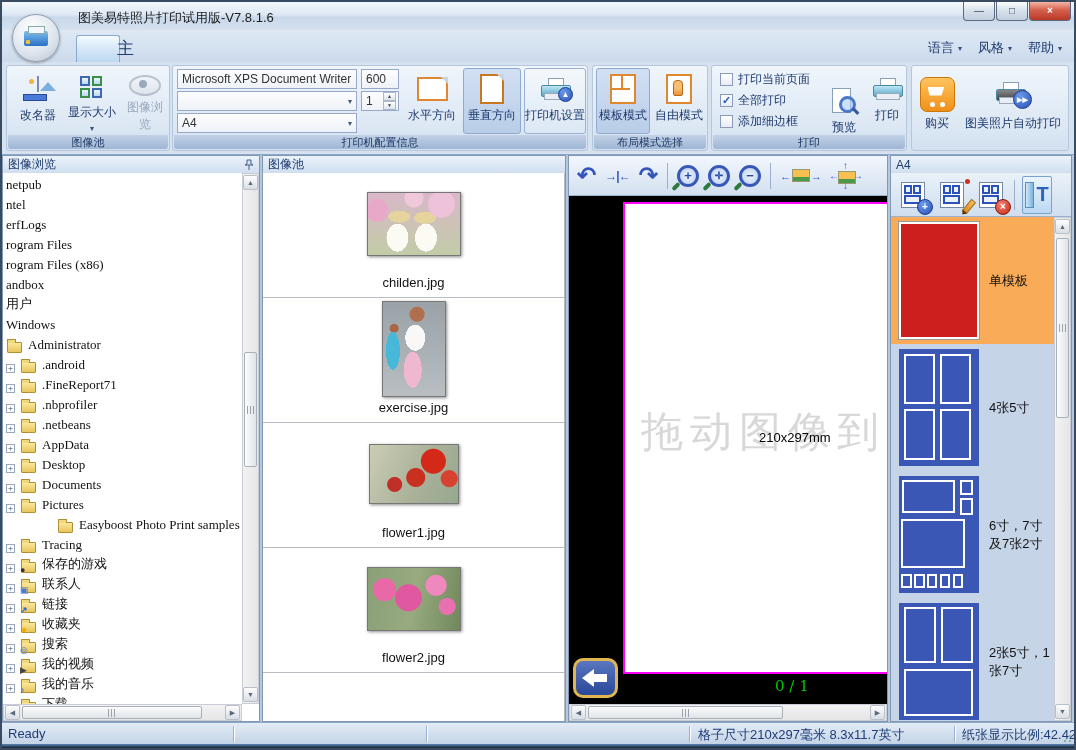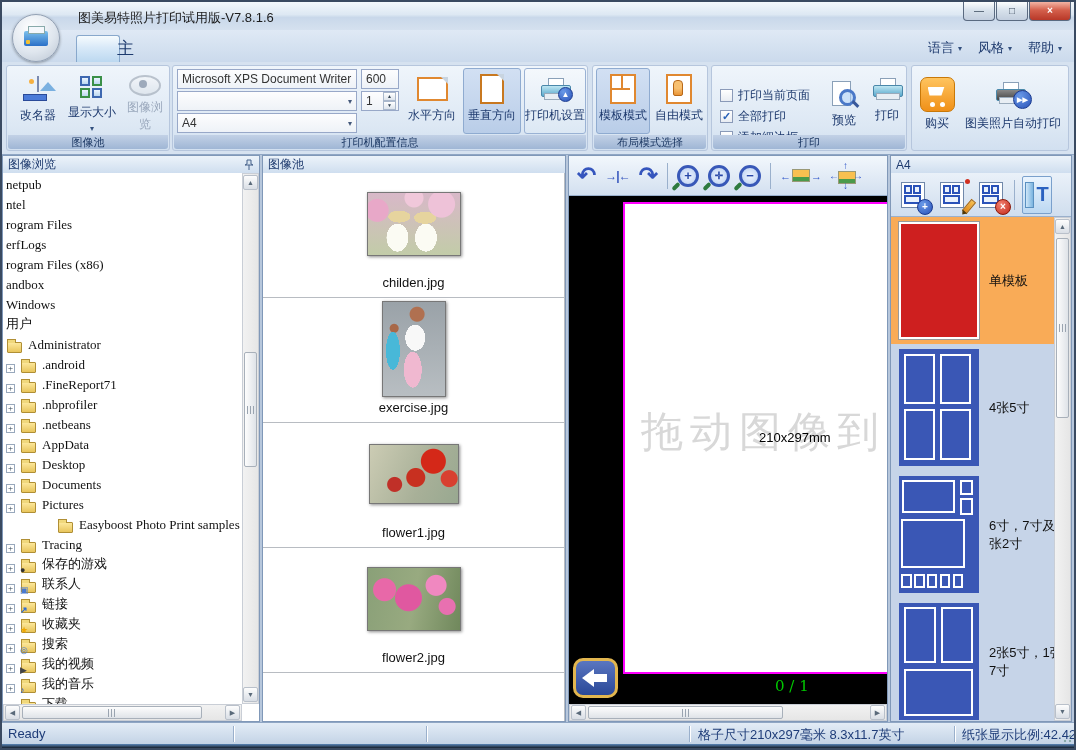--- a/index.html
+++ b/index.html
@@ -63,21 +63,21 @@
   .ic-free::after{content:"";position:absolute;left:5px;top:4px;width:8px;height:14px;background:radial-gradient(circle at 50% 20%,#f8c070 40%,#e89030);border-radius:4px 4px 2px 2px;border:1px solid #b86818;}
   .ic-preview{width:24px;height:27px;position:relative;}
   .ic-preview .pg{position:absolute;left:0;top:0;width:17px;height:23px;background:#fff;border:1px solid #8aa0b8;}
   .ic-preview .mg{position:absolute;right:0;bottom:2px;width:11px;height:11px;border:3px solid #4a78c8;border-radius:50%;background:rgba(170,205,245,.6);}
   .ic-preview .mg::after{content:"";position:absolute;right:-4px;bottom:-5px;width:3px;height:8px;background:#38589a;transform:rotate(-45deg);}
   .ic-cart{width:33px;height:33px;border-radius:7px;background:linear-gradient(#ffc45e,#f09018);border:1px solid #c87808;position:relative;}
   .ic-cart::before{content:"";position:absolute;left:7px;top:9px;width:17px;height:9px;background:#fff;clip-path:polygon(0 0,100% 0,82% 100%,12% 100%);}
   .ic-cart::after{content:"";position:absolute;left:9px;bottom:4px;width:5px;height:5px;background:#fff;border-radius:50%;box-shadow:10px 0 0 #fff;}
   .ic-auto{width:34px;height:28px;position:relative;}
   
-  .cbcol{position:absolute;left:8px;top:19px;}
+  .cbcol{position:absolute;left:8px;top:3px;}
   .cb{display:flex;align-items:center;gap:5px;font-size:12px;color:#1e3a6e;height:21px;}
   .cbbox{width:13px;height:13px;box-sizing:border-box;background:linear-gradient(#fff,#e8ecf2);border:1px solid #8a9ab8;display:flex;align-items:center;justify-content:center;}
   .cbcheck{color:#2a62b8;font-size:11px;font-weight:bold;display:none;line-height:1;}
   .cb.checked .cbcheck{display:block;}
   
   .field{position:absolute;box-sizing:border-box;background:linear-gradient(#fdfdfe,#eef2f7);border:1px solid #98a8c8;font-size:12px;color:#333;padding:2px 4px;display:flex;align-items:center;}
   .field .fcaret{margin-left:auto;font-size:8px;color:#44587a;}
   .spin{display:flex;}
   .spin .val{flex:1;}
   .spincol{display:flex;flex-direction:column;margin-left:auto;}
@@ -188,21 +188,21 @@
   .lmini .b3{left:2px;top:12px;width:17px;height:9px;}
   .tplbtn .badge{width:14px;height:14px;font-size:10px;right:-4px;bottom:-2px;}
   .pencil{position:absolute;right:-4px;bottom:-1px;width:4px;height:13px;background:linear-gradient(#f6c050,#e08818);transform:rotate(40deg);border:1px solid #a86810;}
   .pencil::after{content:"";position:absolute;left:-1px;bottom:-4px;border-left:3px solid transparent;border-right:3px solid transparent;border-top:4px solid #503808;}
   .reddot{position:absolute;right:-2px;top:2px;width:5px;height:5px;border-radius:50%;background:#d03020;}
   .vsep{width:1px;height:30px;background:#9ab0cc;}
   .tbtnT{width:30px;height:38px;box-sizing:border-box;border:1px solid #7aa0cc;border-radius:2px;background:linear-gradient(#eaf4fe,#bcd8f2);display:flex;align-items:center;justify-content:center;gap:2px;}
   .tbtnT .bar{width:7px;height:24px;background:linear-gradient(90deg,#cfe6f8,#7ab4e0);border:1px solid #5a90c0;}
   .tbtnT .tglyph{font-size:20px;font-weight:bold;color:#2a62c0;}
   .tlist{position:absolute;left:0;top:61px;right:0;bottom:0;overflow:hidden;}
-  .tpl-item{width:182px;height:127px;display:flex;align-items:center;box-sizing:border-box;padding:4px 0 4px 8px;}
+  .tpl-item{width:163px;height:127px;display:flex;align-items:center;box-sizing:border-box;padding:4px 0 4px 8px;}
   .tpl-item.checked{background:#f9ab57;}
   .tpl-thumb{width:80px;height:117px;flex:0 0 80px;position:relative;box-sizing:border-box;}
   .tpl-red{background:#ce1f1f;border:2px solid #fff;outline:1px solid #9a9a9a;}
   .tpl-blue{background:#3a57b5;}
   .tpl-blue i{position:absolute;box-sizing:border-box;border:2px solid #fff;}
   .tpl-label{flex:1;padding:0 4px 0 10px;font-size:13px;color:#101010;line-height:1.35;}
 
   
   .statusbar{left:0;top:720px;width:1072px;height:22px;background:linear-gradient(#e3ecf6,#c2d2e5);border-top:1px solid #8fa6c4;font-size:13px;color:#1e3c78;}
   .ssep{position:absolute;top:3px;width:1px;height:16px;background:#9ab0cc;box-shadow:1px 0 0 #fff;}
@@ -351,21 +351,21 @@
           <span class="cbbox">
               <span class="cbcheck">✓</span>
             </span>
           <span>全部打印</span>
         </div>
         <div class="cb">
           <span class="cbbox"></span>
           <span>添加细边框</span>
         </div>
       </div>
-      <div class="rbtn" style="left:110px;top:7px;width:44px;height:66px;">
+      <div class="rbtn" style="left:110px;top:14px;width:44px;height:66px;">
         <span class="ricon">
             <span class="ic-preview">
               <span class="pg"></span>
               <span class="mg"></span>
             </span>
           </span>
         <span>预览</span>
       </div>
       <div class="rbtn" style="left:156px;top:2px;width:38px;height:66px;">
         <span class="ricon">
@@ -417,46 +417,46 @@
           <span class="tlabel">netpub</span>
         </div>
 
         <div class="tree-row lvl0">
 
           <span class="tlabel">ntel</span>
         </div>
 
         <div class="tree-row lvl0">
 
+          <span class="tlabel">erfLogs</span>
+        </div>
+
+        <div class="tree-row lvl0">
+
           <span class="tlabel">rogram Files</span>
         </div>
 
         <div class="tree-row lvl0">
 
-          <span class="tlabel">erfLogs</span>
+          <span class="tlabel">rogram Files (x86)</span>
         </div>
 
         <div class="tree-row lvl0">
 
-          <span class="tlabel">rogram Files (x86)</span>
+          <span class="tlabel">andbox</span>
         </div>
 
         <div class="tree-row lvl0">
 
-          <span class="tlabel">andbox</span>
+          <span class="tlabel">用户</span>
         </div>
 
         <div class="tree-row lvl0">
 
           <span class="tlabel">Windows</span>
-        </div>
-
-        <div class="tree-row lvl0">
-
-          <span class="tlabel">用户</span>
         </div>
 
         <div class="tree-row lvl0">
 
           <span class="ficon folder"></span>
           <span class="tlabel">Administrator</span>
         </div>
 
         <div class="tree-row lvl1">
           <span class="exp"><span>+</span></span>

